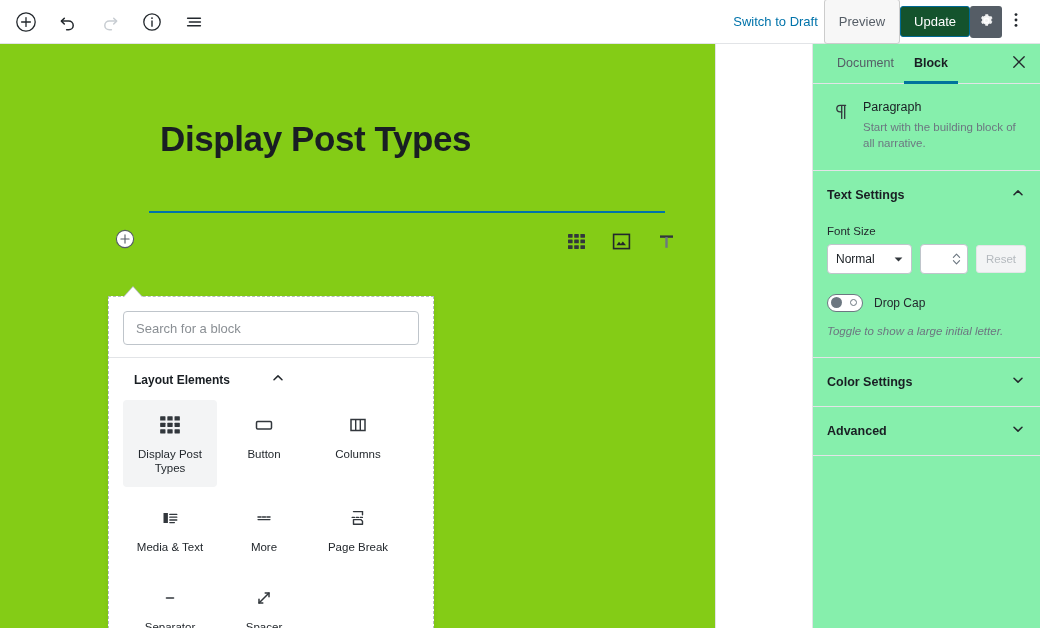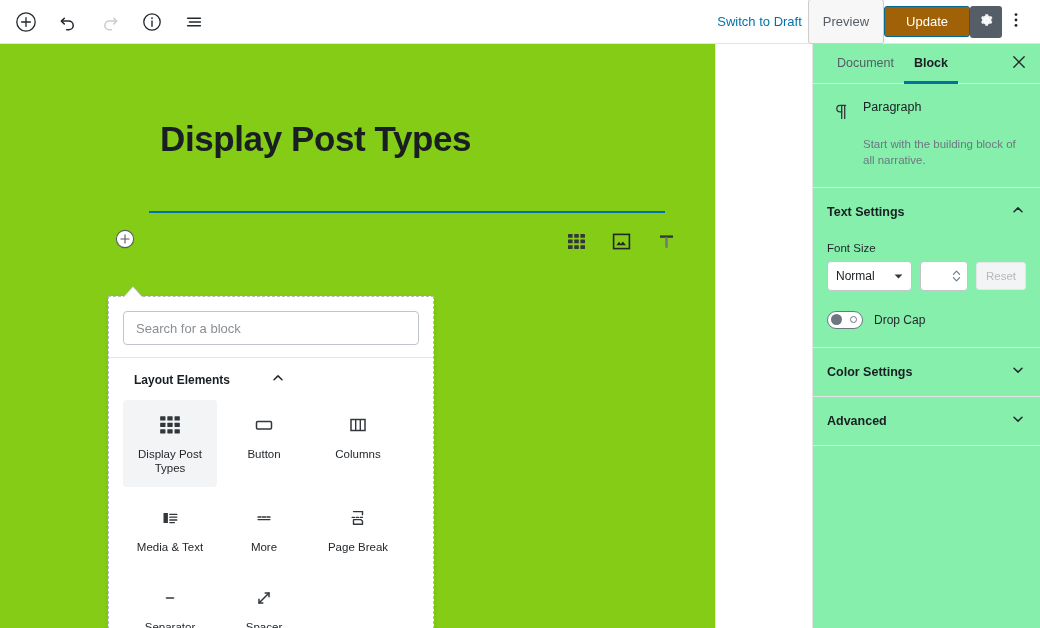--- a/index.html
+++ b/index.html
@@ -39,22 +39,22 @@
     font-family: "Liberation Sans", sans-serif;
   }
   .btn-preview {
     font-size: 13px; color: #555d66;
     background: #f7f7f7; border: 1px solid #cccccc;
     border-radius: 3px; padding: 14px 14px; cursor: pointer;
     font-family: "Liberation Sans", sans-serif; line-height: 1.2;
   }
   .btn-update {
     font-size: 13px; color: #ffffff;
-    background: #a16207; border: 1px solid #006a95;
-    border-radius: 3px; padding: 7px 21px; cursor: pointer;
+    background: #14532d; border: 1px solid #006a95;
+    border-radius: 3px; padding: 7px 13px; cursor: pointer;
     font-family: "Liberation Sans", sans-serif; line-height: 1.2;
   }
   .btn-gear {
     width: 32px; height: 32px; border-radius: 3px;
     background: #555d66; border: none;
     display: flex; align-items: center; justify-content: center;
     cursor: pointer;
   }
   .btn-kebab {
     width: 28px; height: 32px; background: none; border: none;
@@ -172,21 +172,21 @@
   .sb-close {
     margin-left: auto; width: 34px; height: 34px; margin-right: 4px;
     background: none; border: none; cursor: pointer;
     display: flex; align-items: center; justify-content: center;
   }
   .sb-blockcard {
     display: flex; gap: 12px; padding: 16px 14px 18px 18px;
     border-bottom: 1px solid #e2e4e7;
   }
   .sb-blockcard-icon { flex: 0 0 auto; padding-top: 2px; }
-  .sb-block-name { font-size: 12.5px; color: #191e23; margin-bottom: 22px; }
+  .sb-block-name { font-size: 12.5px; color: #191e23; margin-bottom: 5px; }
   .sb-block-desc { font-size: 11.5px; color: #6c7781; line-height: 1.42; }
   .sb-panel-head {
     display: flex; align-items: center; justify-content: space-between;
     padding: 14px 14px 14px 14px; cursor: pointer;
     border-bottom: 1px solid #e2e4e7;
   }
   .sb-panel-head.open { border-bottom: none; }
   .sb-panel-title { font-size: 12.5px; font-weight: bold; color: #191e23; }
   .sb-panel-body { padding: 6px 14px 18px 14px; border-bottom: 1px solid #e2e4e7; }
   .field-label { font-size: 11.5px; color: #23282d; margin-bottom: 7px; }
@@ -520,20 +520,21 @@
         <button class="btn-reset">Reset</button>
       </div>
 
       <div class="dropcap-row">
         <div class="toggle">
           <span class="toggle-knob"></span>
           <span class="toggle-ring"></span>
         </div>
         <span class="dropcap-label">Drop Cap</span>
       </div>
+      <div class="dropcap-help">Toggle to show a large initial letter.</div>
     </div>
 
     <div class="sb-panel-head">
       <span class="sb-panel-title">Color Settings</span>
       <span class="chev">
         <svg width="16" height="16" viewBox="0 0 16 16" fill="none">
           <path d="M4 6.2L8 10.1l4-3.9" stroke="#23282d" stroke-width="1.5" stroke-linecap="round" stroke-linejoin="round"></path>
         </svg>
       </span>
     </div>

